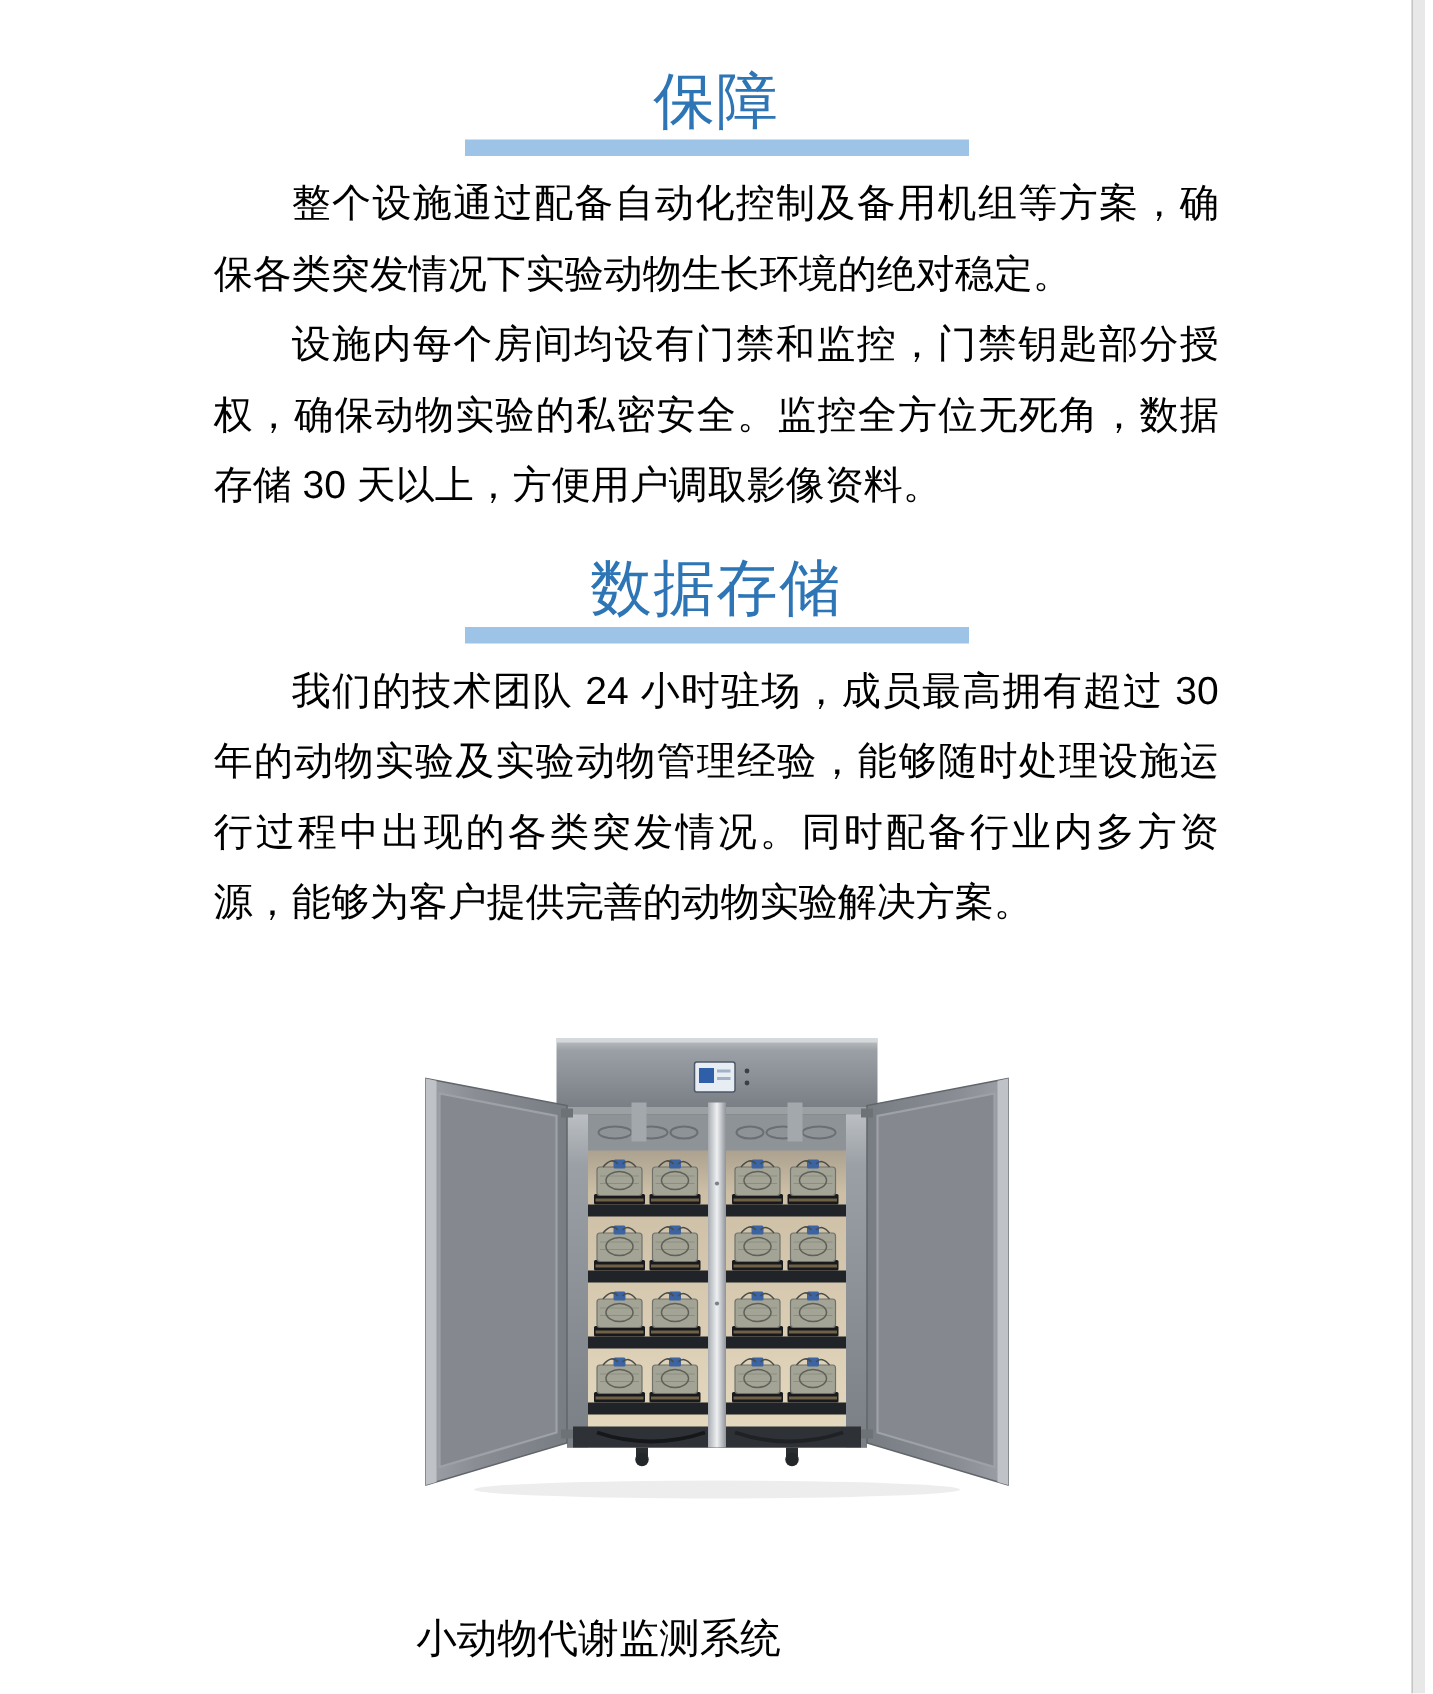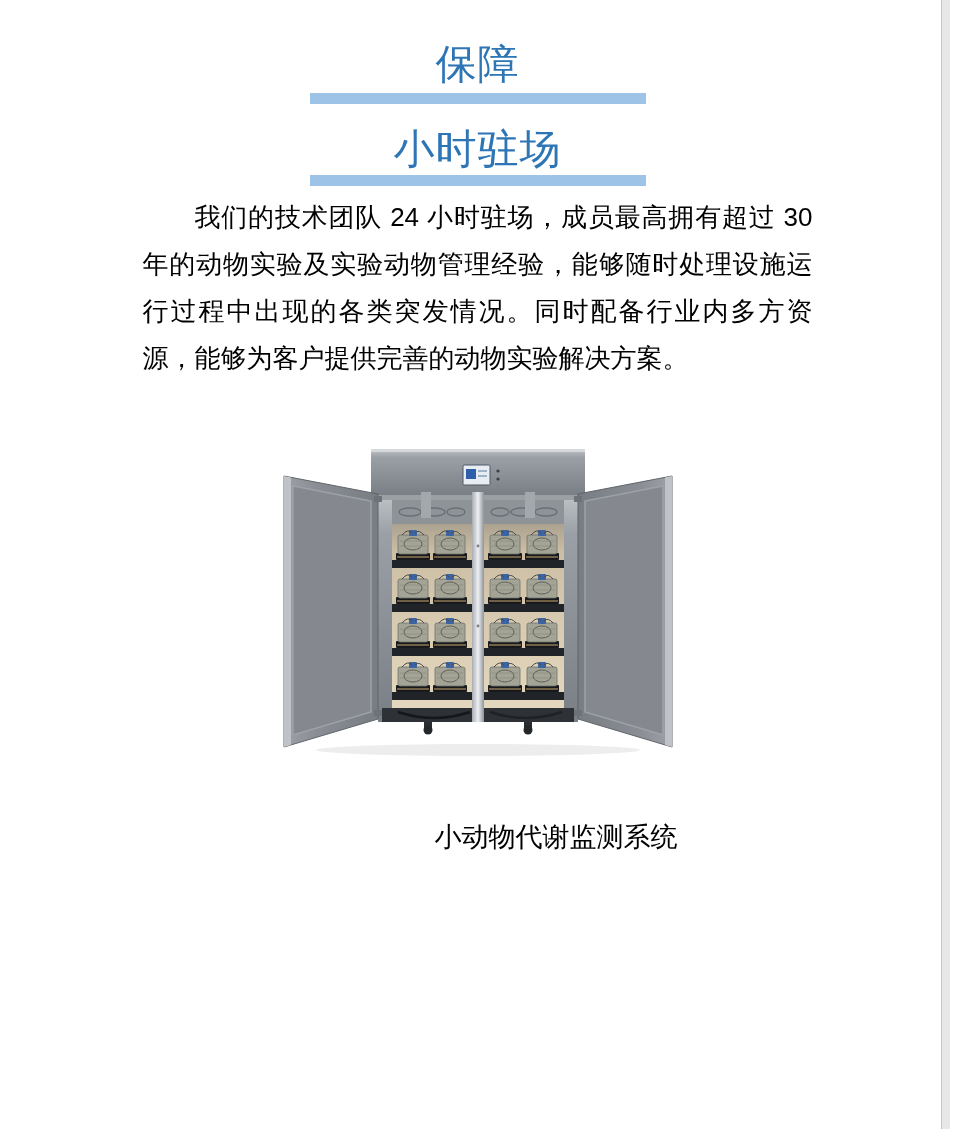--- a/index.html
+++ b/index.html
@@ -22,60 +22,64 @@
   }
   .content{
     width:670px;margin:0 auto;position:relative;
   }
   h2.section-heading{
     margin:0;text-align:center;
     color:var(--heading-blue);
     font-size:41px;line-height:50px;font-weight:500;
     letter-spacing:1px;
   }
-  .s1 h2.section-heading{margin-top:42px;font-family:Liberation Mono, monospace;}
+  .s1 h2.section-heading{margin-top:42px;}
   .s2 h2.section-heading{margin-top:20px;}
   .heading-bar{
     width:336px;height:11px;margin:1px auto 0;
     background:var(--bar-blue);
   }
   .paragraphs p{
     margin:0;
     font-size:26px;line-height:47px;
     text-indent:52px;
     text-align:justify;
     font-weight:500;
   }
   .paragraphs p:first-of-type{margin-top:8px;}
   figure.product-figure{
     margin:44px auto 0;width:400px;text-align:center;
   }
   figure.product-figure svg{display:block;margin:0 auto;}
   figcaption{
-    margin-top:46px;
+    margin-top:58px;
     font-size:27px;line-height:30px;
     color:var(--body-text);
-    text-align:right;
+    text-align:left;
     font-weight:500;
   }
 </style>
 </head>
 <body>
 
 <div class="page-edge"></div>
 
 <main class="content">
 
   <section class="s1">
     <h2 class="section-heading">保障</h2>
     <div class="heading-bar"></div>
+    <div class="paragraphs">
+      <p>整个设施通过配备自动化控制及备用机组等方案，确保各类突发情况下实验动物生长环境的绝对稳定。</p>
+      <p>设施内每个房间均设有门禁和监控，门禁钥匙部分授权，确保动物实验的私密安全。监控全方位无死角，数据存储 30 天以上，方便用户调取影像资料。</p>
+    </div>
   </section>
 
   <section class="s2">
-    <h2 class="section-heading">小时驻场</h2>
+    <h2 class="section-heading">数据存储</h2>
     <div class="heading-bar"></div>
     <div class="paragraphs">
       <p>我们的技术团队 24 小时驻场，成员最高拥有超过 30 年的动物实验及实验动物管理经验，能够随时处理设施运行过程中出现的各类突发情况。同时配备行业内多方资源，能够为客户提供完善的动物实验解决方案。</p>
     </div>
   </section>
 
   <figure class="product-figure">
     <svg viewBox="0 0 400 350" width="400" height="350" xmlns="http://www.w3.org/2000/svg">
       <defs>
         <linearGradient id="steelH" x1="0" y1="0" x2="0" y2="1">

